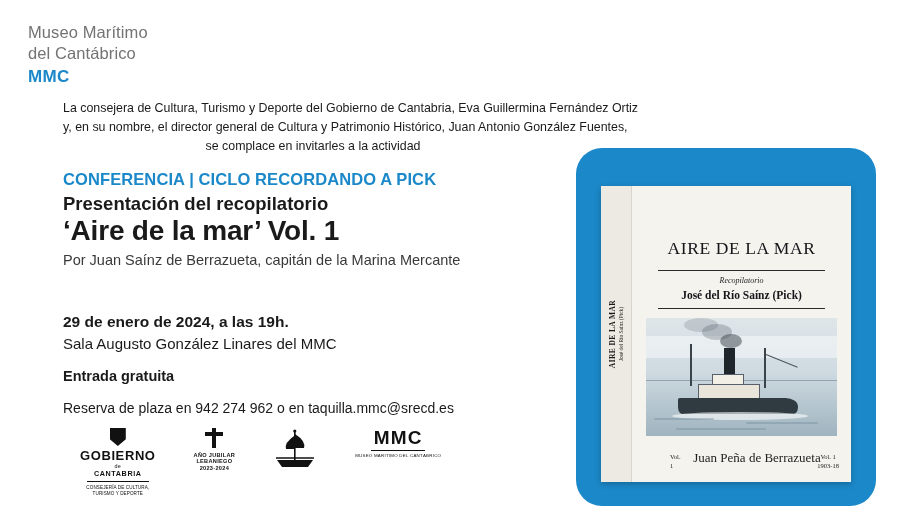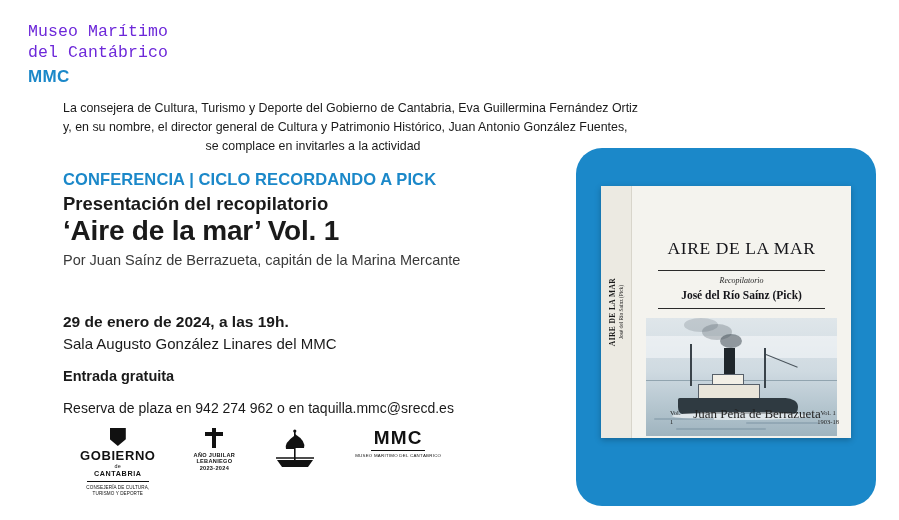--- a/index.html
+++ b/index.html
@@ -25,23 +25,22 @@
   
   .museum-logo {
     position: absolute;
     left: 28px;
     top: 22px;
     line-height: 1.25;
   }
   .museum-logo .ml-line {
     font-size: 16.5px;
     font-weight: 400;
-    color: #6d28d9;
+    color: #737373;
     letter-spacing: 0.1px;
-    font-family: Liberation Mono, monospace;
   }
   .museum-logo .ml-abbr {
     font-size: 17px;
     font-weight: 700;
     color: #1b88c9;
     letter-spacing: 0.4px;
     margin-top: 3px;
   }
 
   
@@ -191,21 +190,21 @@
     left: -2px; top: -2px;
     width: 304px; height: 362px;
     border-radius: 28px;
     box-shadow: inset 0 0 0 0 rgba(0,0,0,0);
   }
   .book {
     position: absolute;
     left: 25px;
     top: 38px;
     width: 250px;
-    height: 252px;
+    height: 296px;
     background: #f4f3ee;
     box-shadow: 0 2px 6px rgba(0,0,0,0.25);
     overflow: hidden;
   }
   .book .spine {
     position: absolute;
     left: 0; top: 0;
     width: 30px; height: 100%;
     background: #eceae2;
     border-right: 1px solid #d8d5cb;

